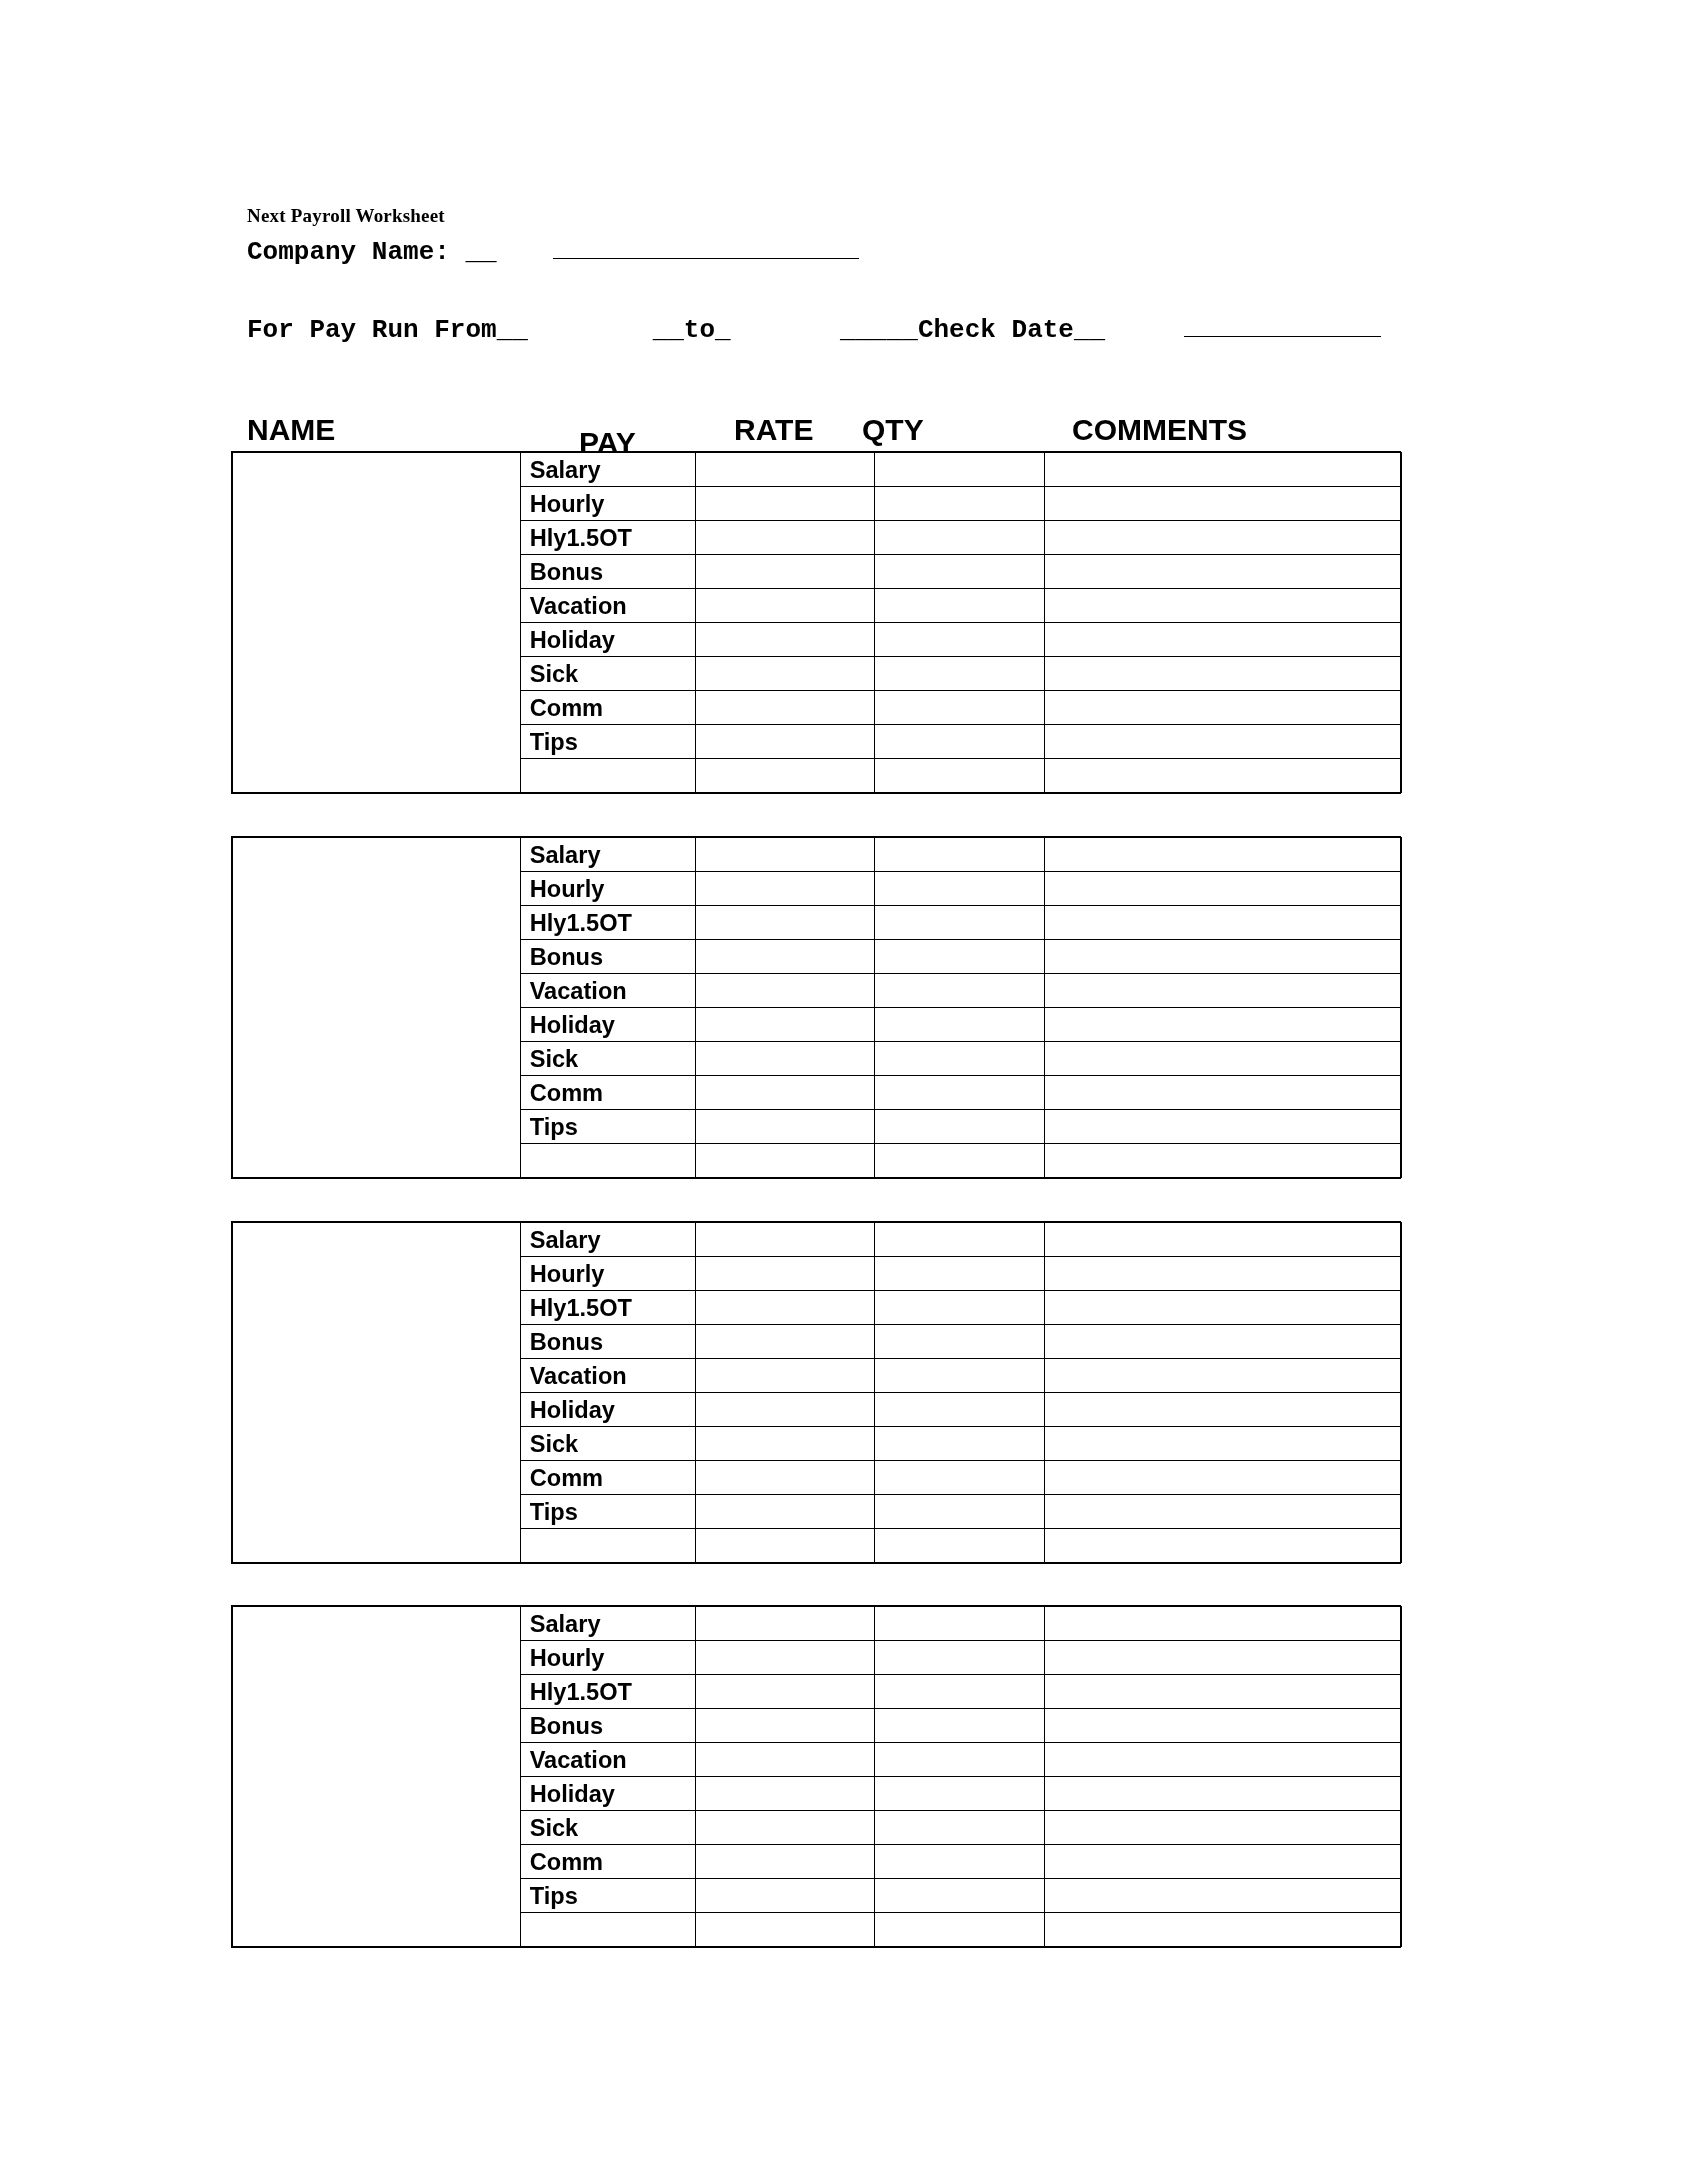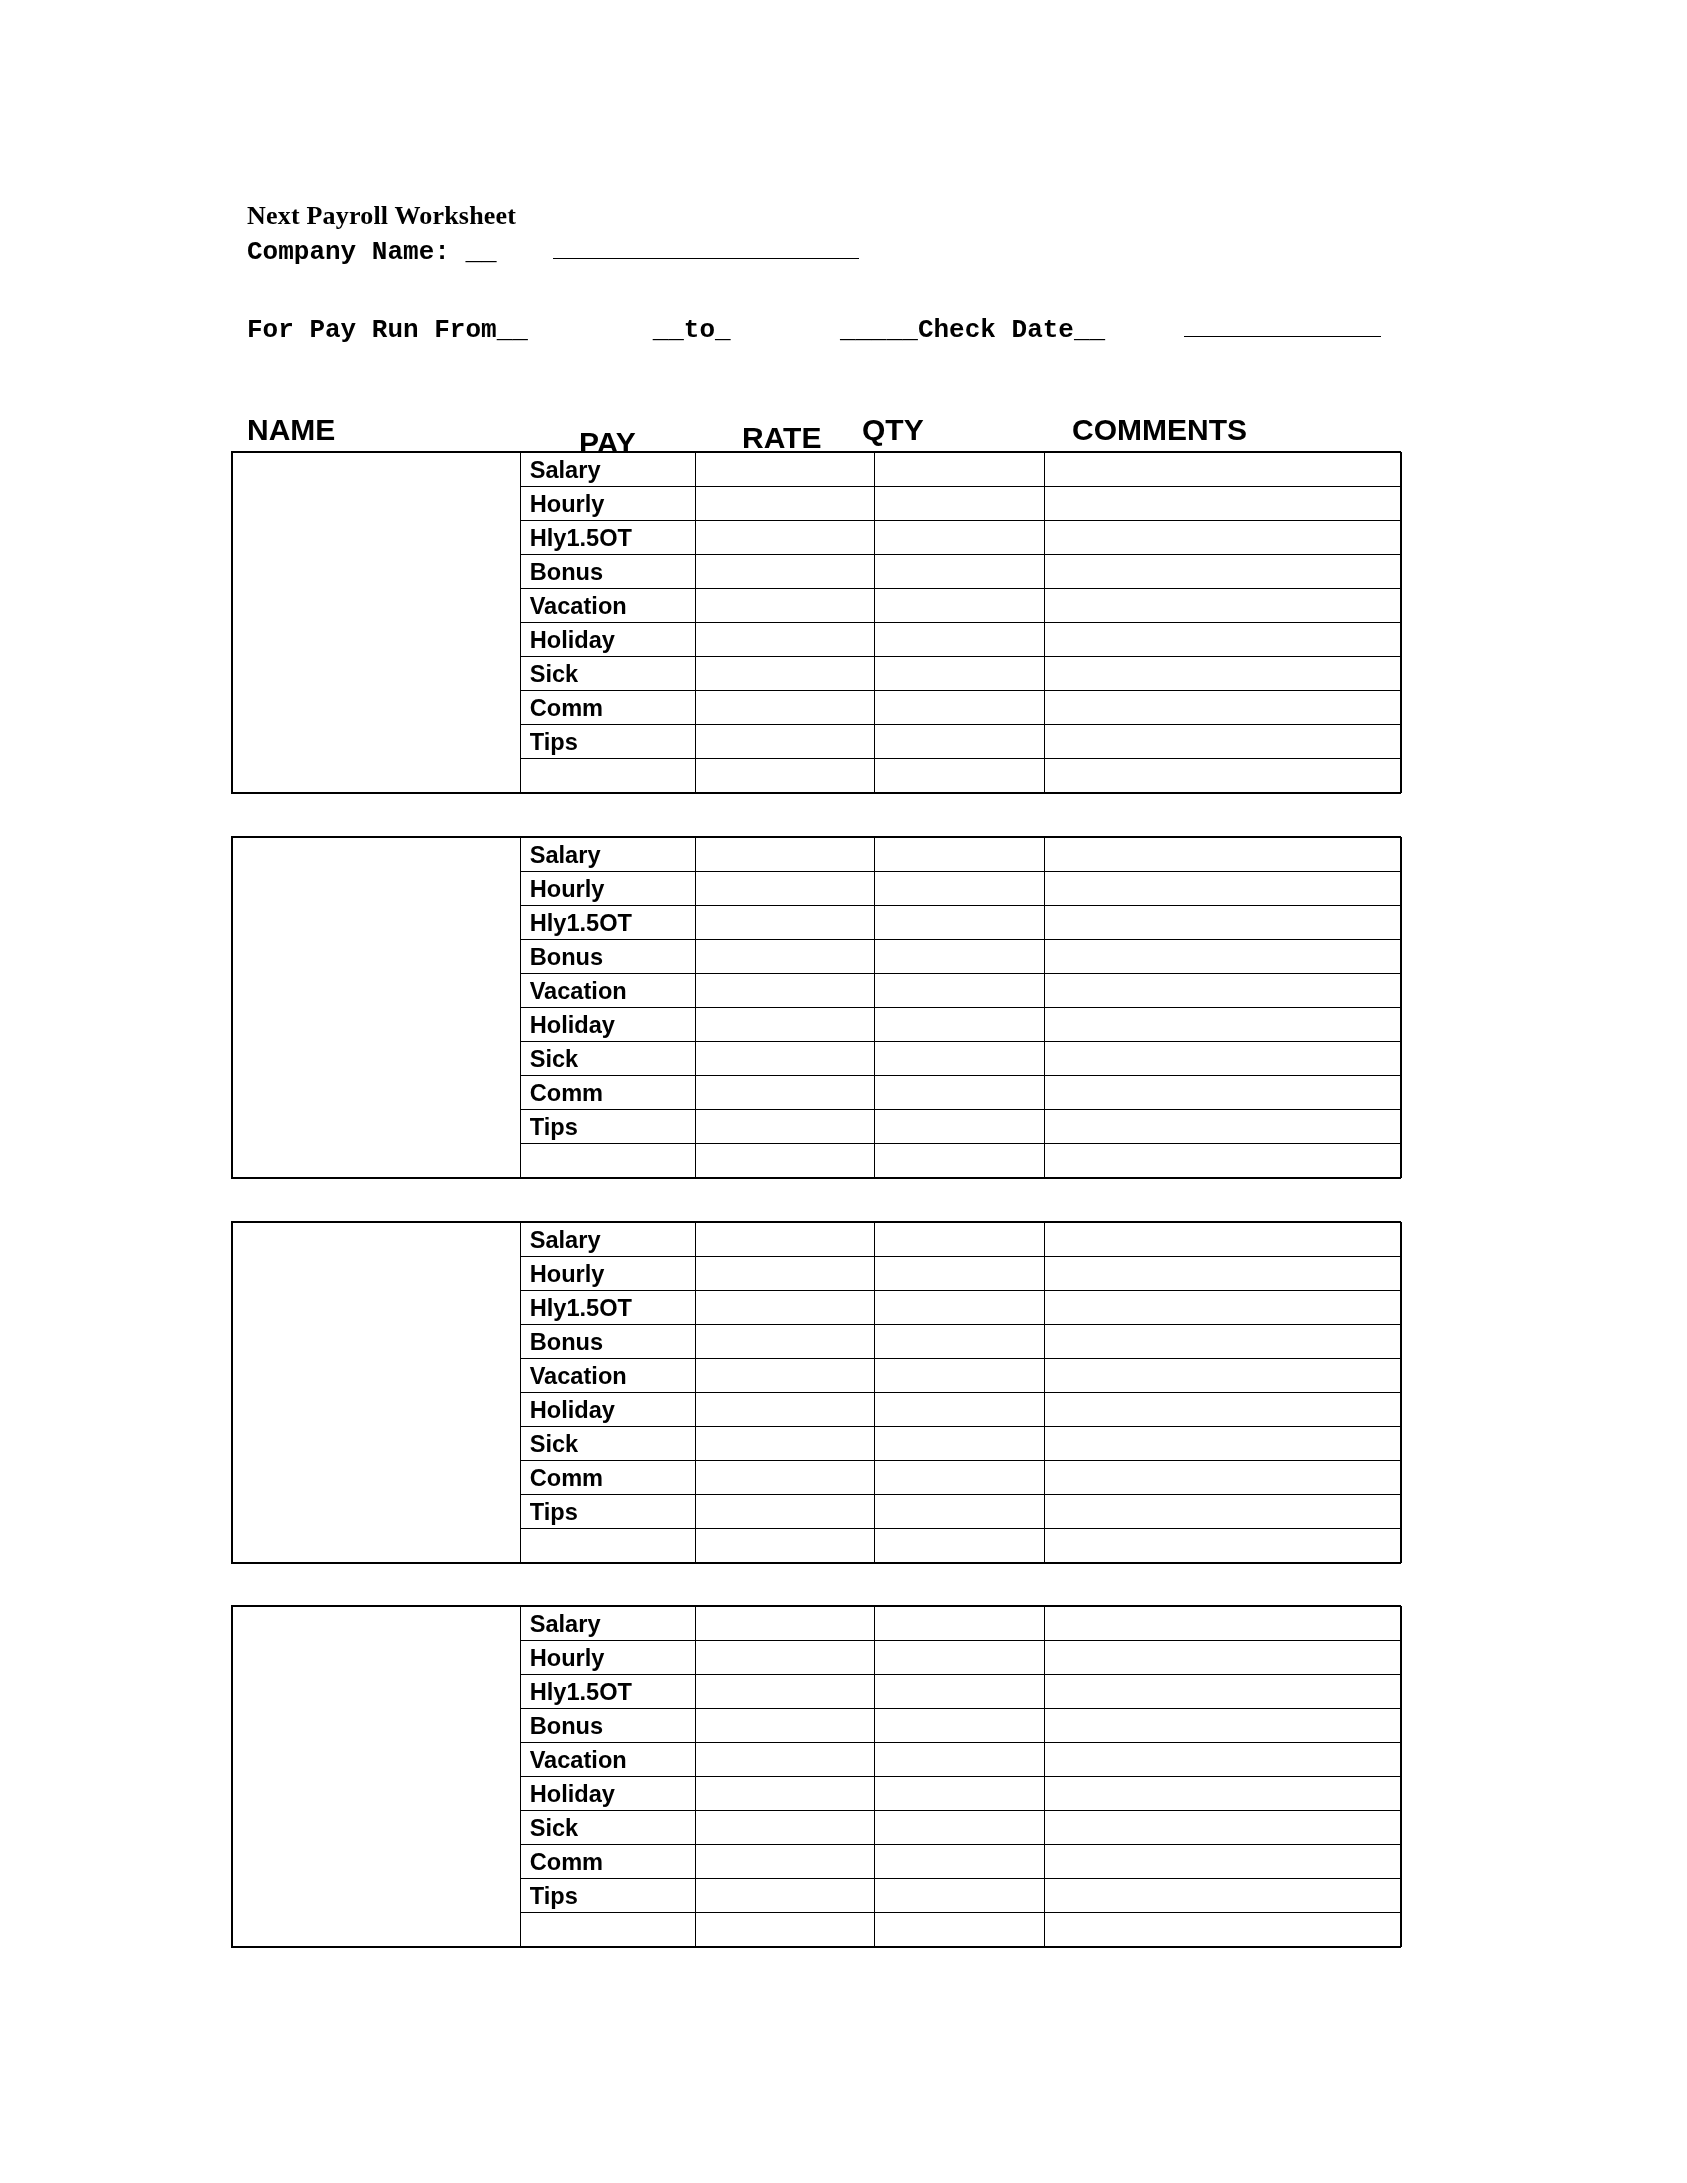--- a/index.html
+++ b/index.html
@@ -25,21 +25,21 @@
   }
   .header-block {
     position: absolute;
     left: 247px;
     top: 197px;
     width: 1223px;
   }
   .title-line {
     font-family: "Liberation Serif", serif;
     font-weight: bold;
-    font-size: 26px;
+    font-size: 19px;
     line-height: 37px;
     white-space: pre;
     letter-spacing: 0.2px;
   }
   .company-line {
     font-family: Liberation Mono, monospace;
     font-weight: bold;
     font-size: 26px;
     line-height: 37px;
     white-space: pre;
@@ -64,21 +64,21 @@
   .col-headers span {
     position: absolute;
     font-family: "Liberation Sans", sans-serif;
     font-weight: bold;
     font-size: 30px;
     line-height: 26px;
     white-space: nowrap;
   }
   .ch-name  { left: 247px; top: 0; }
   .ch-pay   { left: 579px; top: 13px; }
-  .ch-rate  { left: 734px; top: 8px; margin-left: 8px; }
+  .ch-rate  { left: 734px; top: 0; }
   .ch-qty   { left: 862px; top: 0; }
   .ch-comm  { left: 1072px; top: 0; }
 
   .block {
     position: absolute;
     left: 231px;
     width: 1170px;
     border: 1.7px solid #000;
     border-collapse: collapse;
     box-sizing: border-box;

